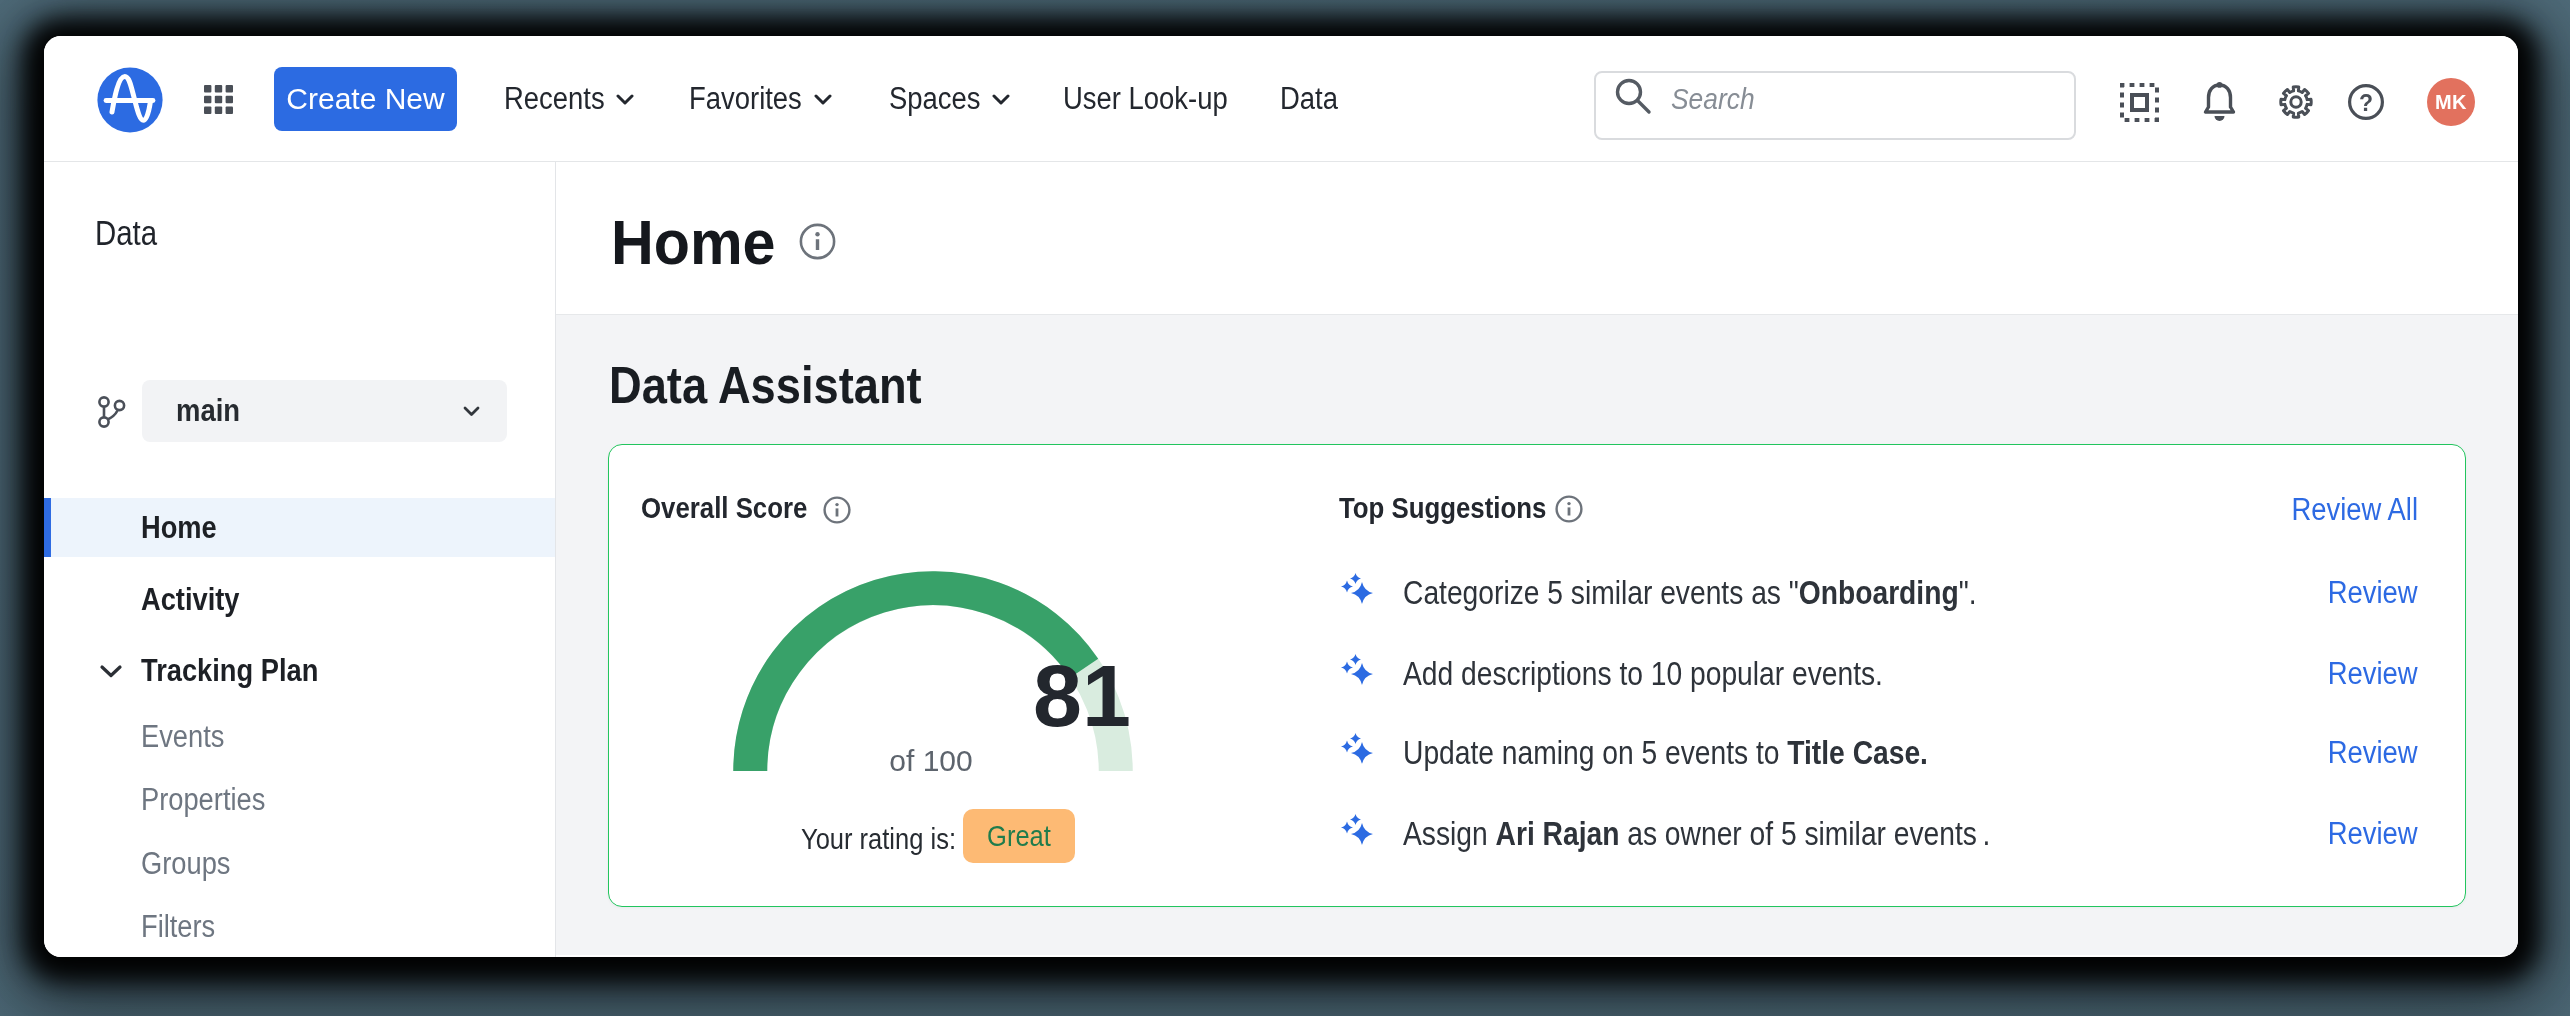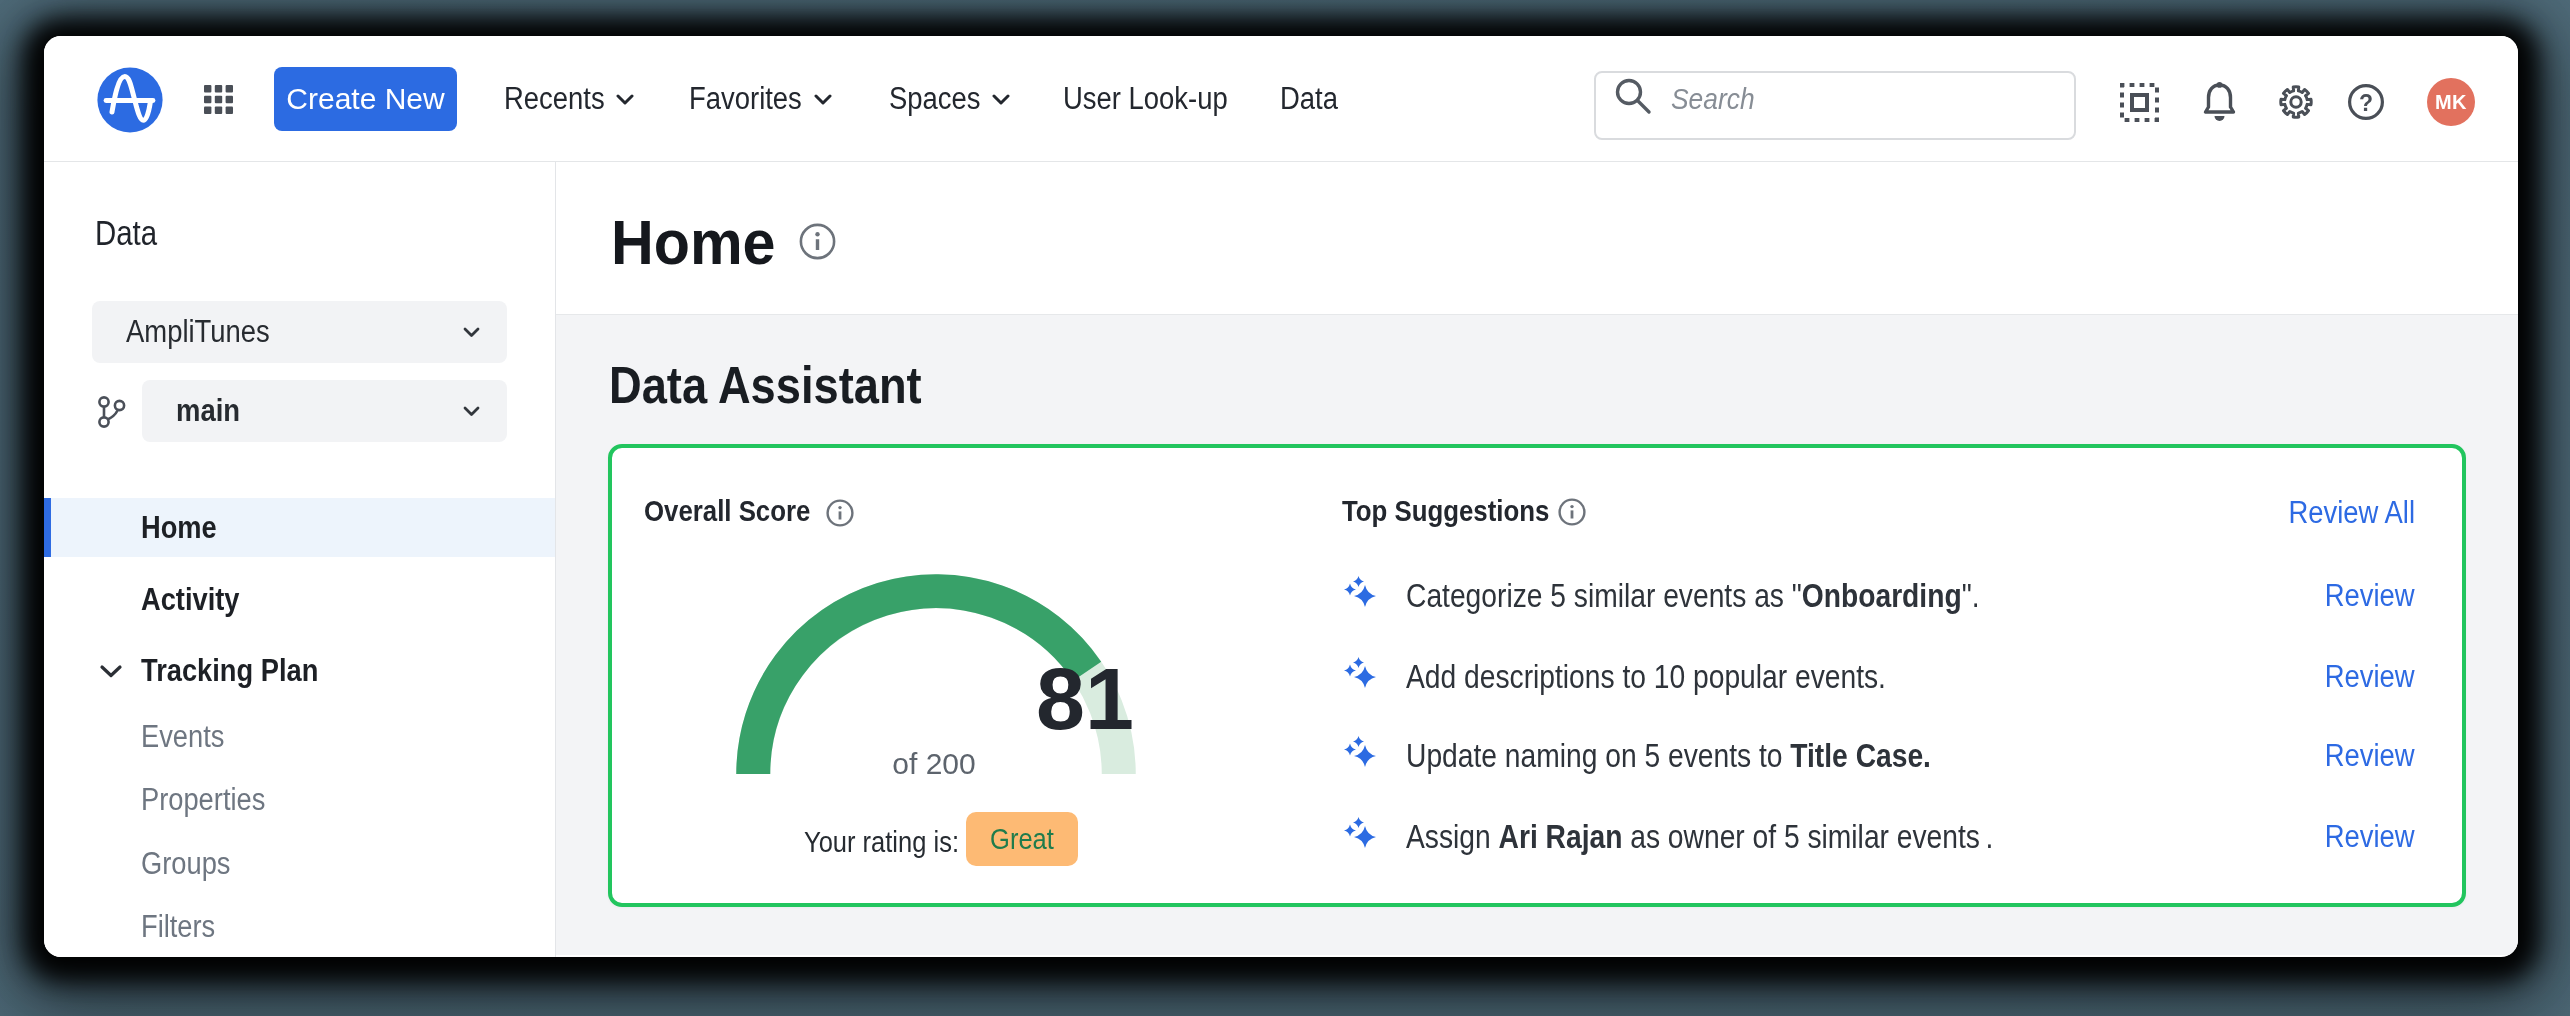--- a/index.html
+++ b/index.html
@@ -18,21 +18,21 @@
 .sel .sc{position:absolute;right:27px;top:26px;}
 .sb-item{position:absolute;left:97px;font-size:31px;white-space:nowrap;transform:translateY(-50%) scaleX(0.88);transform-origin:left center;}
 .sb-bold{font-weight:bold;color:#1d2025;}
 .sb-gray{color:#6e7681;}
 .homerow{position:absolute;left:0;top:462px;width:511px;height:59px;background:#edf4fc;}
 .homebar{position:absolute;left:0;top:462px;width:7px;height:59px;background:#2e6be2;}
 .mainbg{position:absolute;left:512px;top:126px;width:1962px;height:793px;background:#f3f4f6;}
 .headband{position:absolute;left:512px;top:126px;width:1962px;height:153px;background:#fff;border-bottom:1px solid #e6e8ea;}
 .h1{position:absolute;left:567px;top:175px;font-size:63px;font-weight:bold;color:#15181d;line-height:63px;transform:scaleX(0.94);transform-origin:left top;}
 .h2{position:absolute;left:565px;top:323px;font-size:52px;font-weight:bold;color:#191d22;line-height:52px;transform:scaleX(0.87);transform-origin:left top;}
-.card{position:absolute;left:564px;top:408px;width:1858px;height:463px;background:#fff;border:4px solid #22c55e;border-radius:14px;box-shadow:0 1px 3px rgba(16,24,40,0.04);}
+.card{position:absolute;left:564px;top:408px;width:1858px;height:463px;background:#fff;border:1px solid #22c55e;border-radius:14px;box-shadow:0 1px 3px rgba(16,24,40,0.04);}
 .card-h{position:absolute;font-size:30px;font-weight:bold;color:#23272e;white-space:nowrap;transform:translateY(-50%) scaleX(0.86);transform-origin:left center;}
 .link{color:#2d6ae3;font-size:31px;white-space:nowrap;}
 .rlink{position:absolute;right:47px;transform:translateY(-50%) scaleX(0.885);transform-origin:right center;}
 .sugg-text{position:absolute;left:794px;font-size:33px;color:#2e333a;white-space:nowrap;transform:translateY(-50%) scaleX(0.855);transform-origin:left center;}
 .spark{position:absolute;left:732px;transform:translateY(-50%);}
 .big81{position:absolute;left:122px;top:207px;width:400px;text-align:right;font-size:88px;font-weight:bold;color:#23272e;line-height:87px;}
 .of100{position:absolute;left:122px;top:301px;width:400px;text-align:center;font-size:30px;color:#5d646d;line-height:30px;}
 .rating{position:absolute;left:192px;top:394px;font-size:30px;color:#262b31;transform:translateY(-50%) scaleX(0.85);transform-origin:left center;}
 .pill{position:absolute;left:354px;top:364px;width:112px;height:54px;background:#fdba74;border-radius:10px;}
 .pill span{display:block;text-align:center;line-height:54px;font-size:30px;color:#1f7c4c;transform:scaleX(0.85);}
@@ -94,26 +94,20 @@
     <circle cx="18" cy="18" r="5.2" fill="none" stroke="#4a4f57" stroke-width="3"></circle>
   </svg>
   <svg class="abs" style="left:2303px;top:47px" width="38" height="38" viewBox="0 0 38 38">
     <circle cx="19" cy="19" r="16.4" fill="none" stroke="#4a4f57" stroke-width="3.2"></circle>
     <text x="19" y="27.5" text-anchor="middle" font-family="Liberation Sans" font-size="23" font-weight="bold" fill="#4a4f57">?</text>
   </svg>
   <div class="abs" style="left:2383px;top:42px;width:48px;height:48px;border-radius:50%;background:#e2715e;color:#fff;font-size:20px;font-weight:bold;text-align:center;line-height:48px;letter-spacing:0.5px;">MK</div>
 
   <div class="sidebar"></div>
   <div class="sb-title">Data</div>
-  <div class="sel" style="left:48px;top:265px;width:415px;height:62px;">
-    <div class="txt">AmpliTunes</div>
-    <svg class="sc" width="17" height="11" viewBox="0 0 17 11">
-        <path d="M2 2 L8.5 8.5 L15 2" stroke="#32363c" stroke-width="2.8" fill="none" stroke-linecap="round" stroke-linejoin="round"></path>
-      </svg>
-  </div>
   <svg class="abs" style="left:52px;top:359px" width="30" height="34" viewBox="0 0 30 34">
     <circle cx="8" cy="7" r="4.6" fill="none" stroke="#4b5059" stroke-width="2.6"></circle>
     <circle cx="8" cy="27" r="4.6" fill="none" stroke="#4b5059" stroke-width="2.6"></circle>
     <circle cx="23.5" cy="10.5" r="4.6" fill="none" stroke="#4b5059" stroke-width="2.6"></circle>
     <path d="M8 11.6 V22.4" stroke="#4b5059" stroke-width="2.6"></path>
     <path d="M11.5 24.5 C16 22.5 19.5 19.5 21.5 15.5" stroke="#4b5059" stroke-width="2.6" fill="none"></path>
   </svg>
   <div class="sel" style="left:98px;top:344px;width:365px;height:62px;font-weight:bold;">
     <div class="txt">main</div>
     <svg class="sc" width="17" height="11" viewBox="0 0 17 11">
@@ -154,21 +148,21 @@
       <circle cx="14" cy="14" r="12.4" fill="none" stroke="#6d737b" stroke-width="2.4"></circle>
       <circle cx="14" cy="8.6" r="1.7" fill="#6d737b"></circle>
       <path d="M14 12.4 V20.5" stroke="#6d737b" stroke-width="2.8"></path>
     </svg>
     <div class="link rlink" style="top:65px">Review All</div>
     <svg class="abs" style="left:114px;top:116px" width="420" height="236" viewBox="0 0 420 236">
       <path d="M27.25 210 A182.75 182.75 0 0 1 392.75 210" fill="none" stroke="#d9ecdf" stroke-width="34"></path>
       <path d="M27.25 210 A182.75 182.75 0 0 1 361.15 107.28" fill="none" stroke="#38a169" stroke-width="34"></path>
     </svg>
     <div class="big81">81</div>
-    <div class="of100">of 200</div>
+    <div class="of100">of 100</div>
     <div class="rating">Your rating is:</div>
     <div class="pill">
         <span>Great</span>
       </div>
     <svg class="spark" style="top:148px" width="38" height="40" viewBox="0 0 38 40">
         <g fill="#2c6be2">
           <path d="M21 9 Q23 18 32 20 Q23 22 21 31 Q19 22 10 20 Q19 18 21 9 Z"></path>
           <path d="M14.5 0 Q15.6 4.4 20 5.5 Q15.6 6.6 14.5 11 Q13.4 6.6 9 5.5 Q13.4 4.4 14.5 0 Z"></path>
           <path d="M6 7.5 Q7.2 12.3 12 13.5 Q7.2 14.7 6 19.5 Q4.8 14.7 0 13.5 Q4.8 12.3 6 7.5 Z"></path>
         </g>

